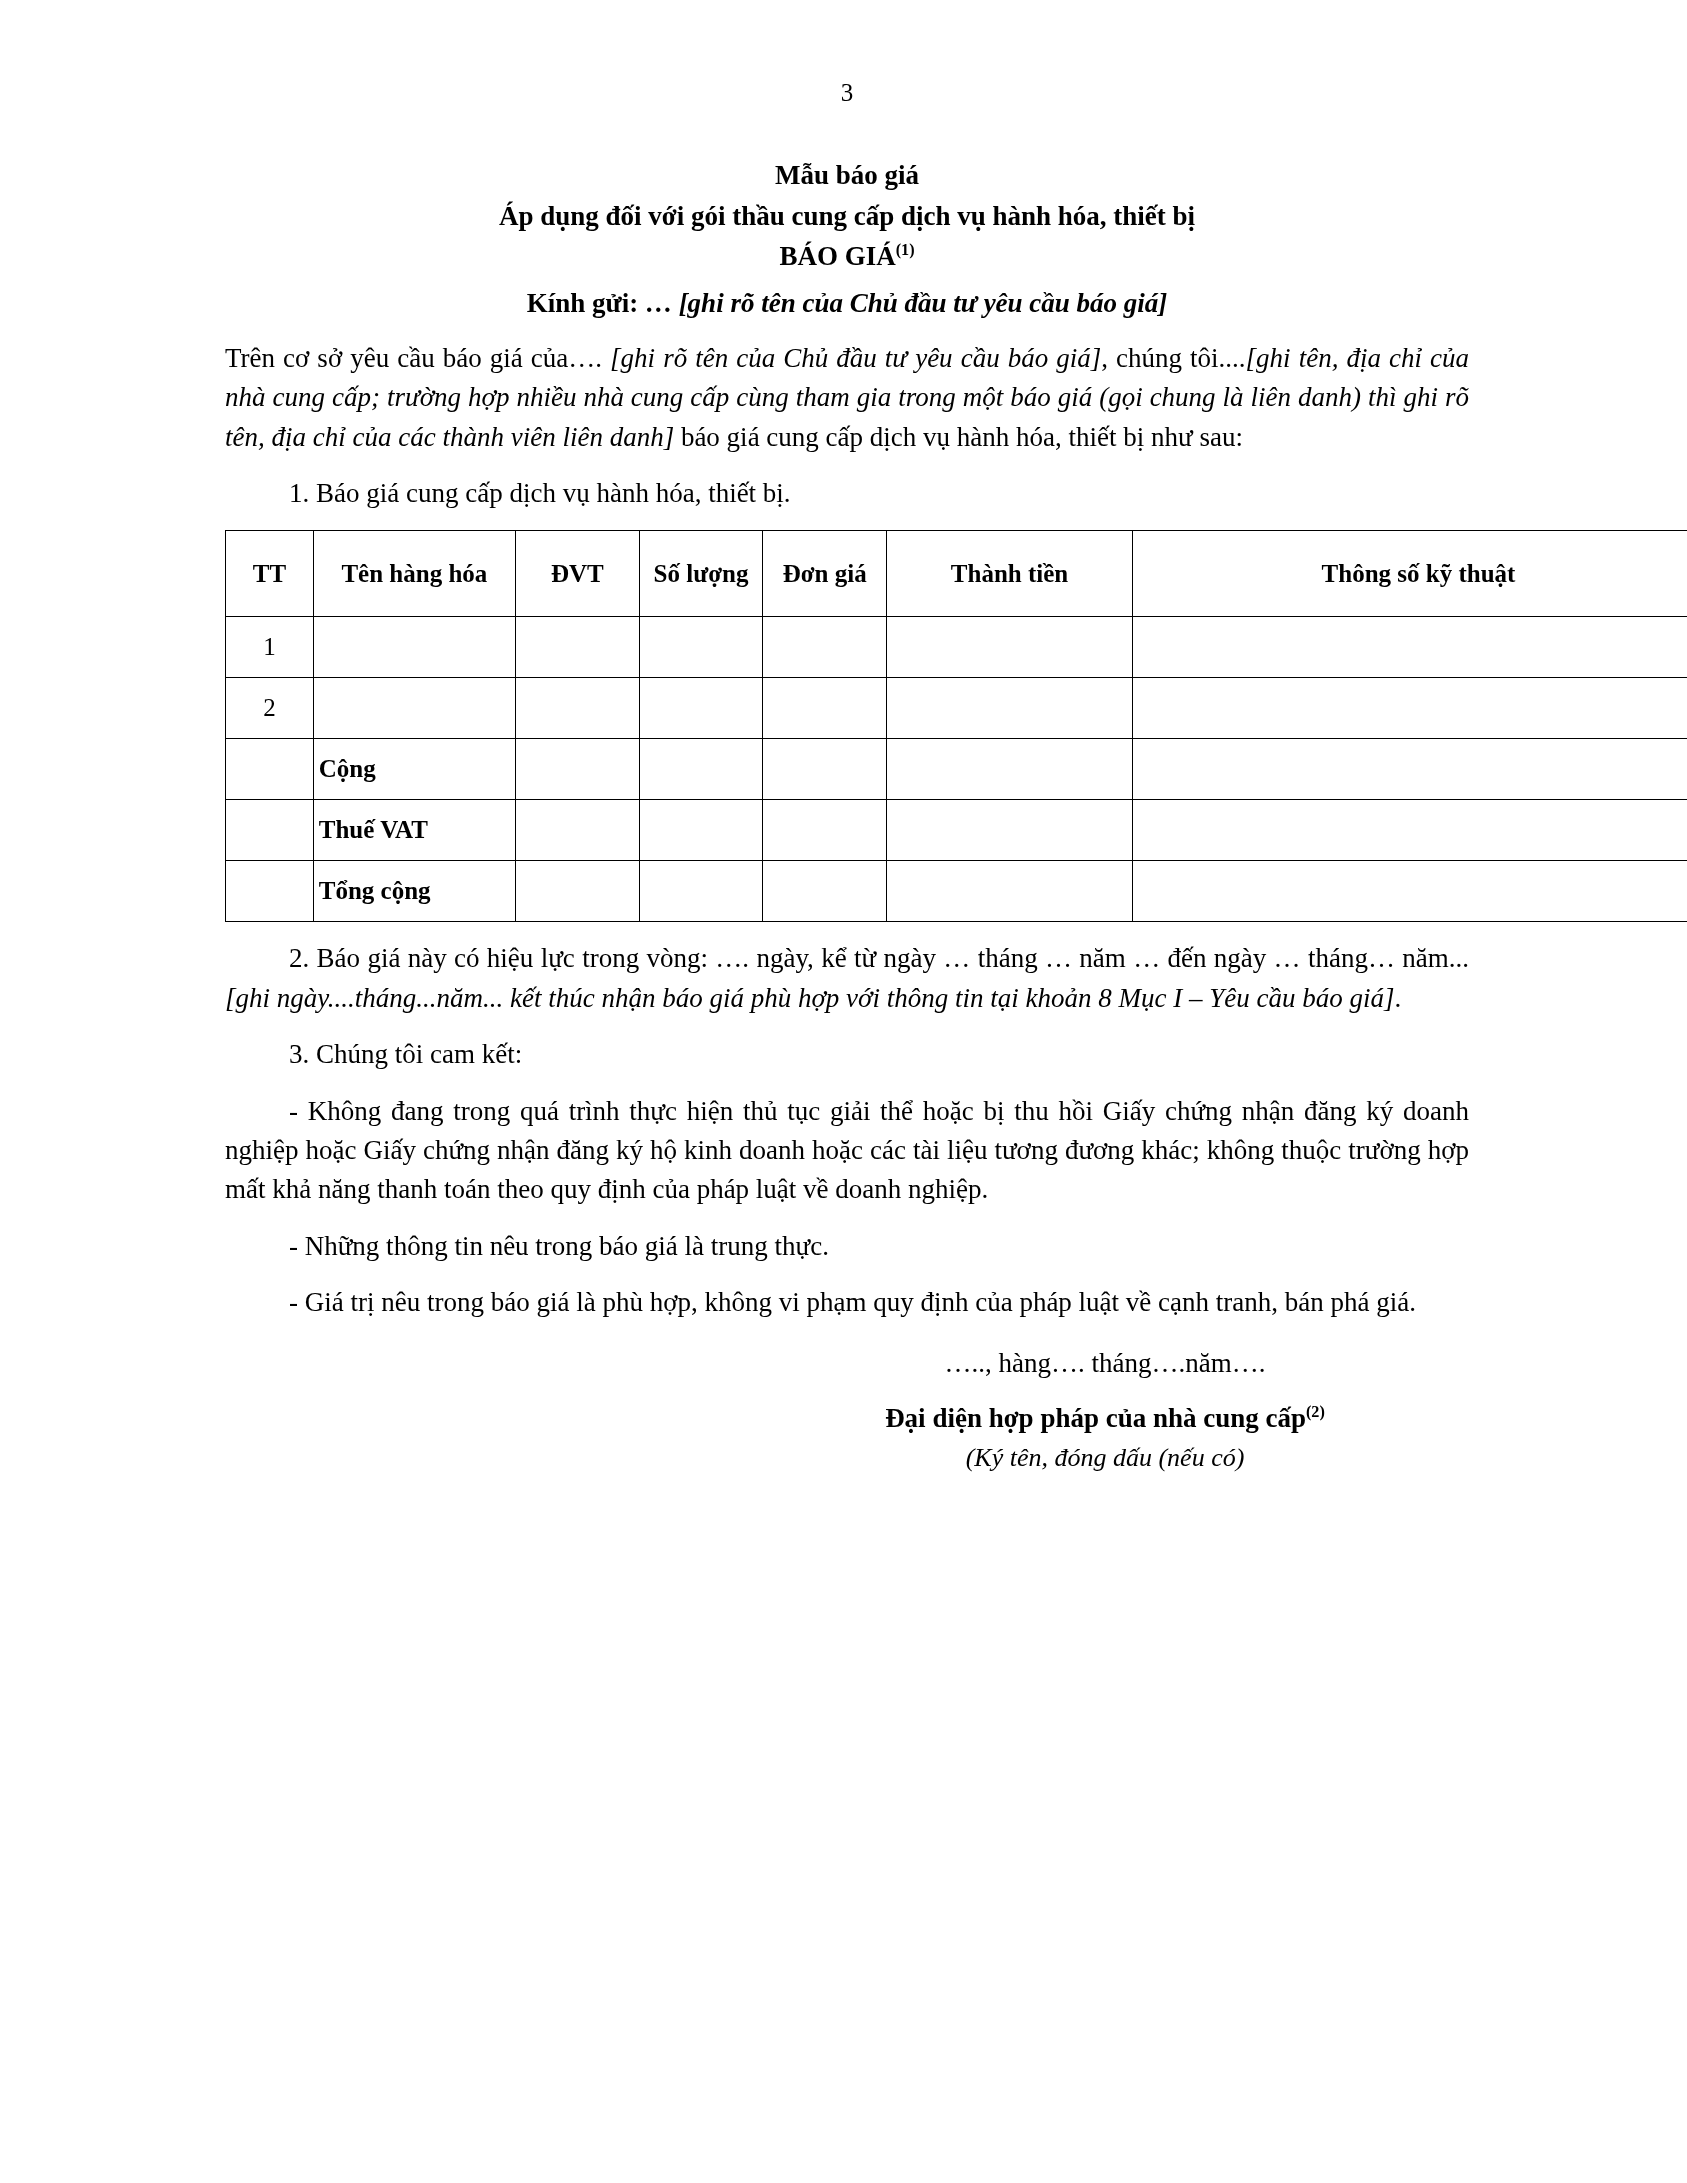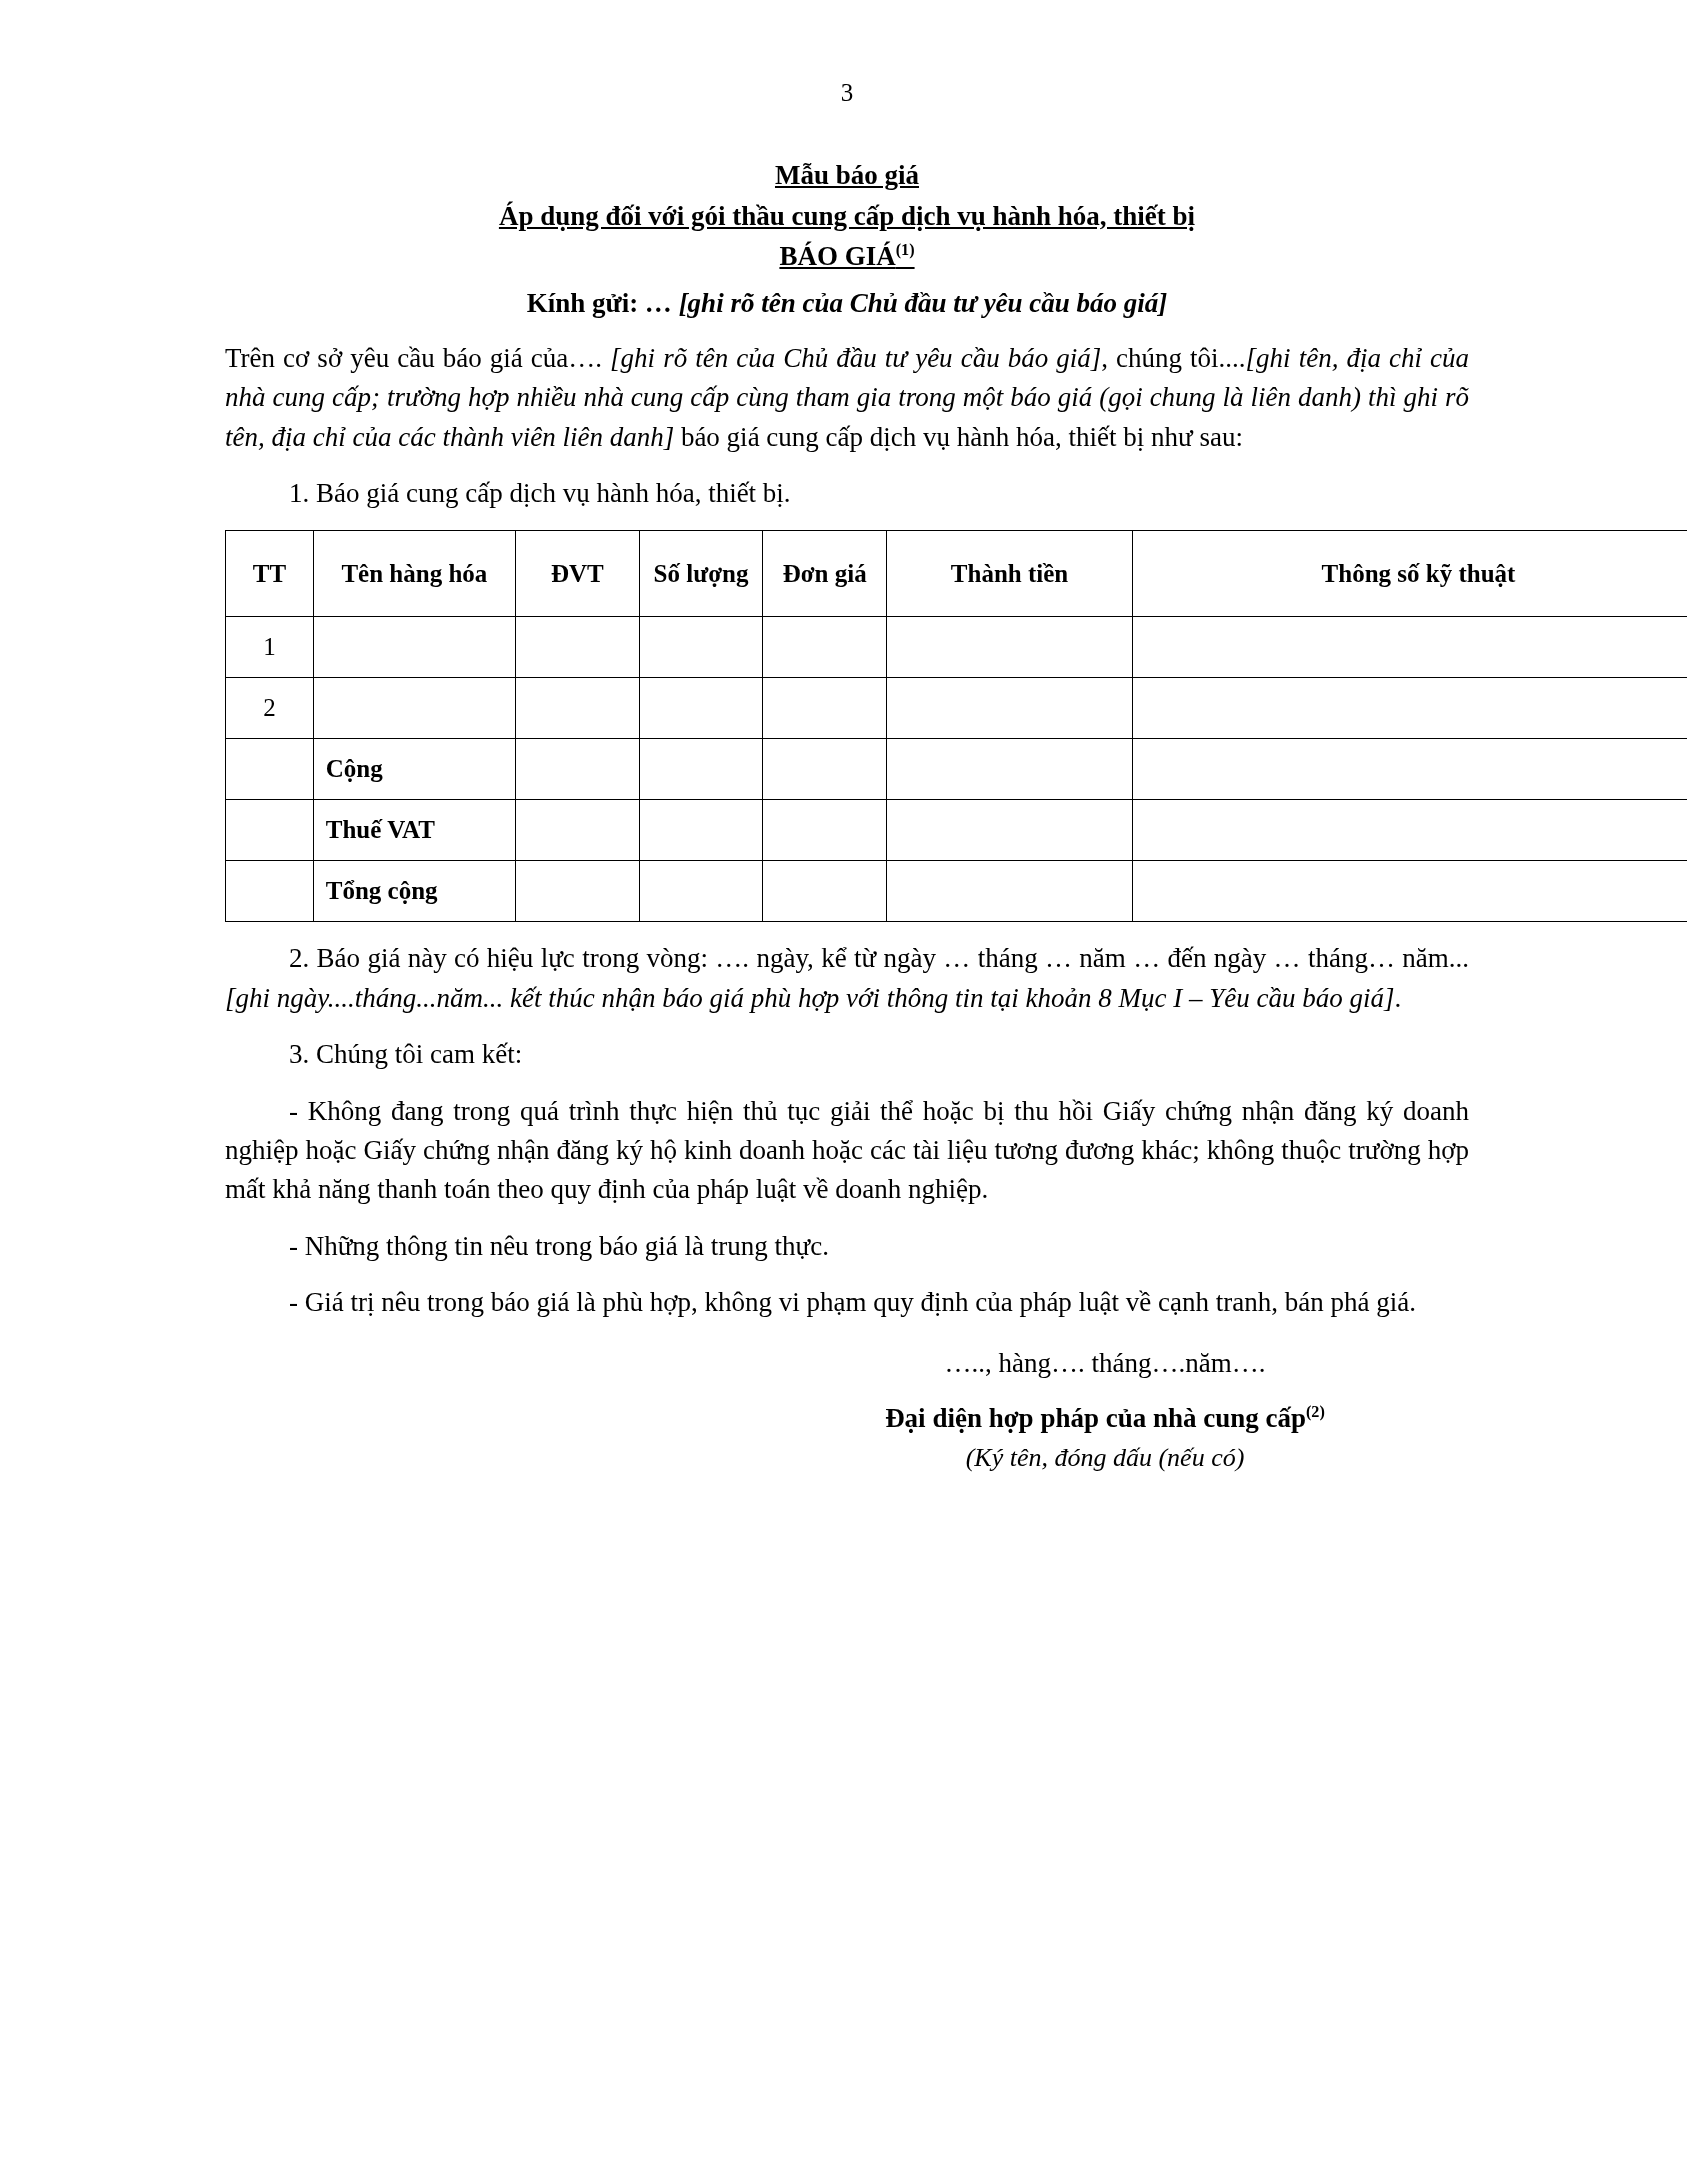--- a/index.html
+++ b/index.html
@@ -40,21 +40,20 @@
   }
 
   .title-block { margin: 0; }
 
   .t-center {
     text-align: center;
     font-weight: bold;
     font-size: 27px;
     line-height: 1.52;
     margin: 0;
-    text-decoration: underline;
   }
   .t-center.tight { line-height: 1.50; }
 
   .kinh-gui {
     text-align: center;
     font-weight: bold;
     font-size: 27px;
     line-height: 1.62;
     margin: 5.3px 0 0 0;
   }
@@ -105,21 +104,21 @@
   table.quote thead th {
     font-weight: bold;
     height: 85px;
   }
   table.quote tbody td {
     height: 60px;
   }
   table.quote td.label {
     text-align: left;
     font-weight: bold;
-    padding-left: 12px;
+    padding-left: 5px;
   }
   col.c-tt      { width: 66px; }
   col.c-name    { width: 152px; }
   col.c-dvt     { width: 93px; }
   col.c-qty     { width: 93px; }
   col.c-price   { width: 93px; }
   col.c-total   { width: 185px; }
   col.c-spec    { width: 430px; }
 
   .date-line {

